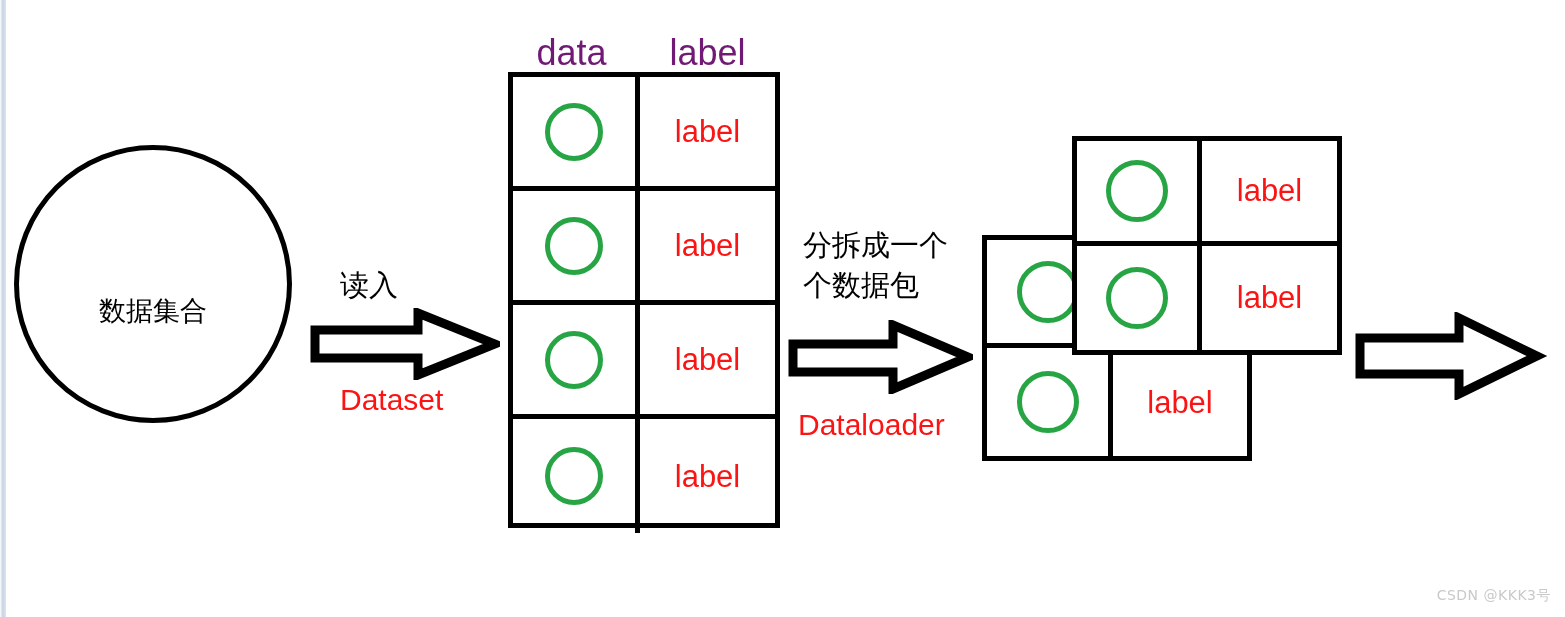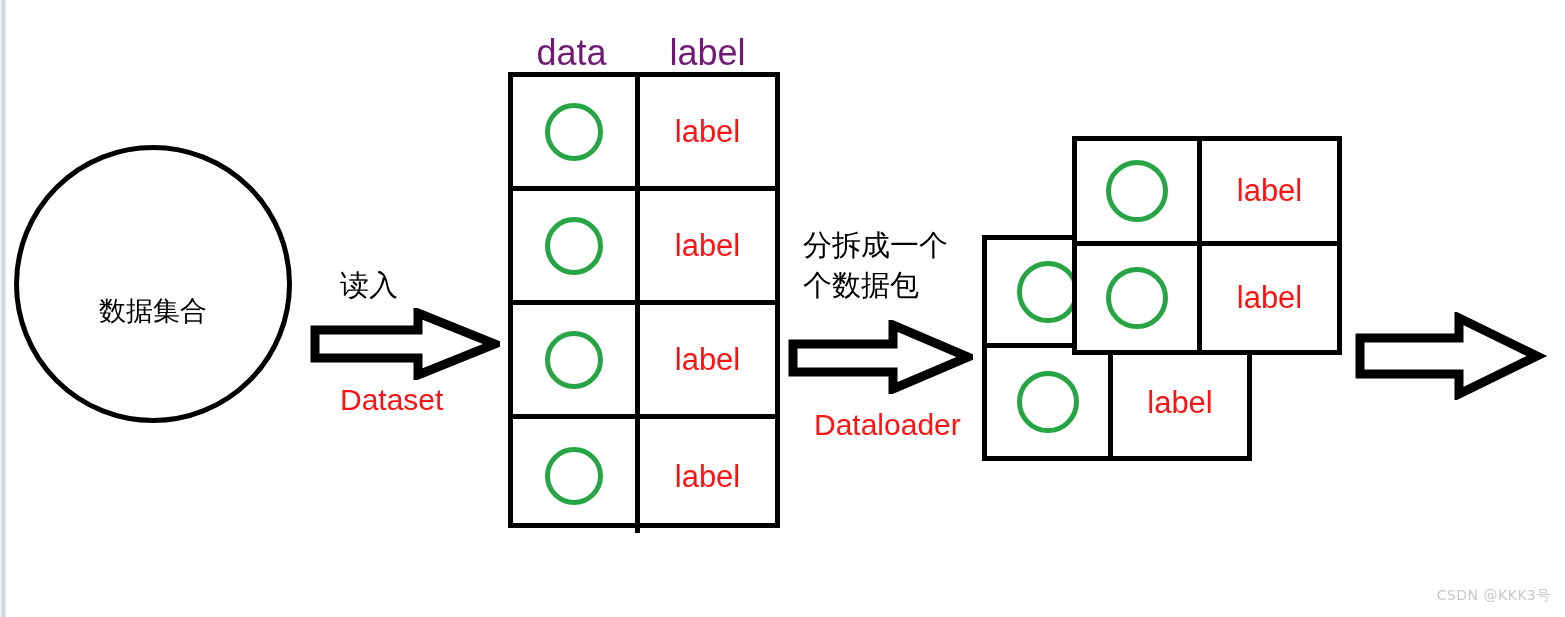--- a/index.html
+++ b/index.html
@@ -210,21 +210,21 @@
 
   <div class="arrow-caption" style="left: 803px; top: 226px;">分拆成一个</div>
   <div class="arrow-caption" style="left: 803px; top: 266px; text-align: right;">个数据包</div>
 
   <div class="arrow" style="left: 788px; top: 320px;">
     <svg width="185" height="74" viewBox="0 0 185 74">
       <polygon points="5,24 105,24 105,5 180,37 105,69 105,52 5,52" fill="#ffffff" stroke="#000000" stroke-width="9" stroke-linejoin="miter"></polygon>
     </svg>
   </div>
 
-  <div class="arrow-sub" style="left: 798px; top: 408px; margin-left: 16px;">Dataloader</div>
+  <div class="arrow-sub" style="left: 798px; top: 408px;">Dataloader</div>
 
   <div class="tbl tbl-back">
     <div class="tbl-row">
       <div class="cell-data">
         <div class="dot"></div>
       </div>
       <div class="cell-label">
         <span class="lbl-text"></span>
       </div>
     </div>

